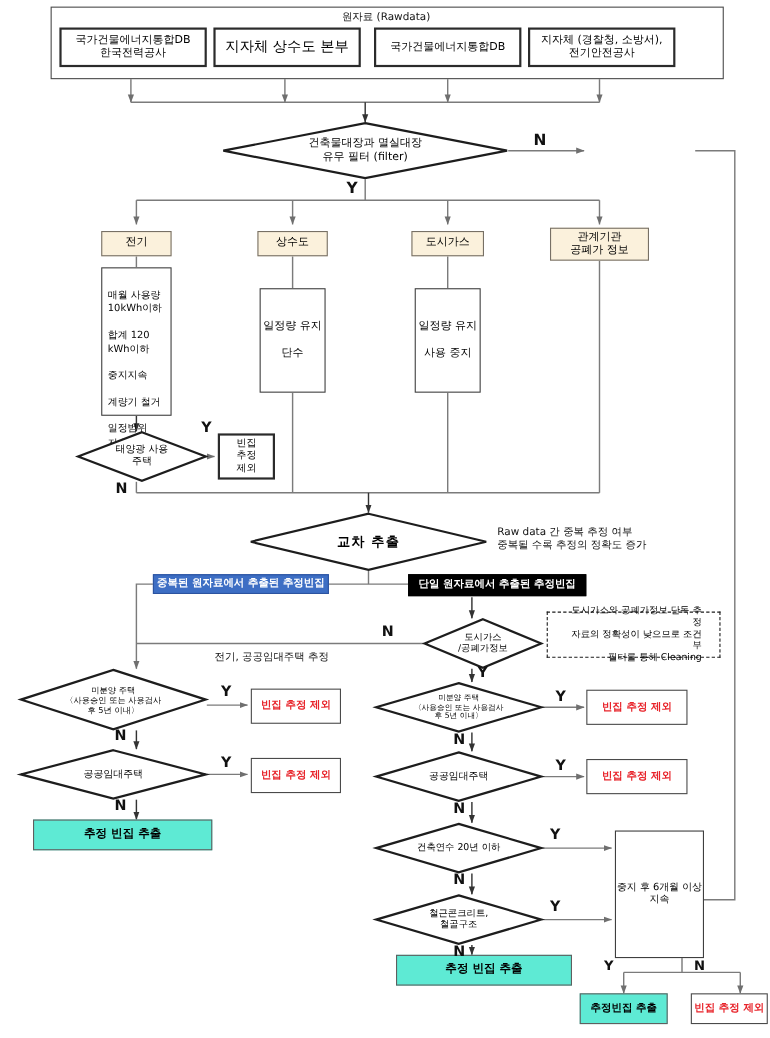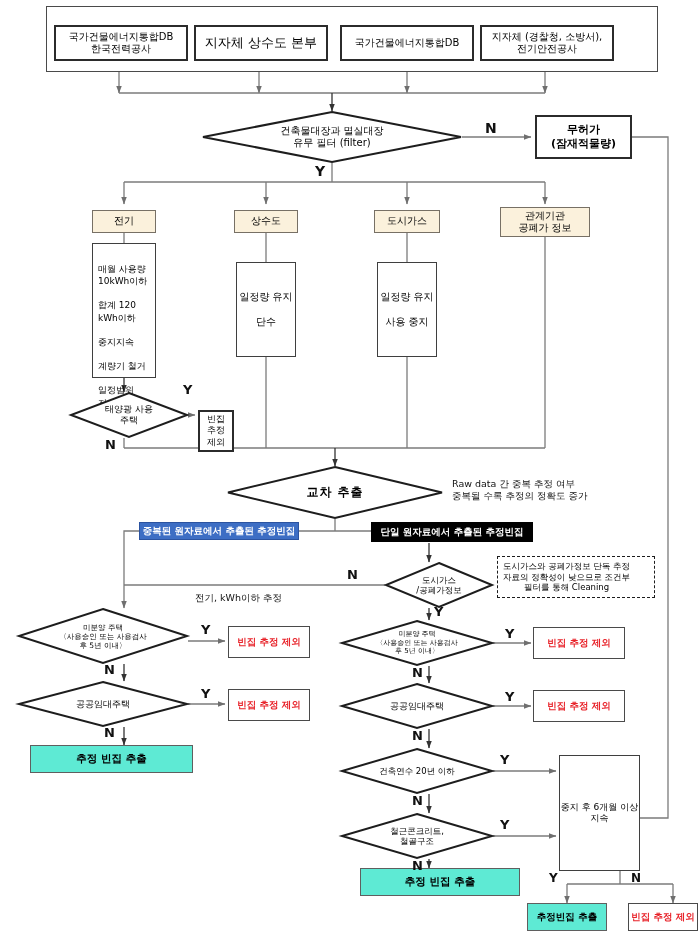--- a/index.html
+++ b/index.html
@@ -12,22 +12,22 @@
   .node{position:absolute;box-sizing:border-box;display:flex;align-items:center;
         justify-content:center;text-align:center;line-height:1.25;
         white-space:pre-line;z-index:2;}
 
   
   .rect{border:1.6px solid #3f3f3f;background:#ffffff;}
   .rect.cream{background:#fbf1dc;border:1.6px solid #777065;}
   .rect.orange{background:#5eead4;border:1.6px solid #5f5f5f;font-weight:bold;}
   .rect.dark{border:2px solid #2b2b2b;background:#ffffff;}
   .rect.exclude{color:#e8232a;font-weight:bold;border:1.6px solid #4a4a4a;}
-  .rect.dashed{border:1.7px dashed #1c1c1c;background:#ffffff;text-align:center;
-               justify-content:flex-start;padding:3px 5px;}
+  .rect.dashed{border:1.7px dashed #1c1c1c;background:#ffffff;text-align:right;
+               justify-content:flex-start;padding:3px 16px;}
   .bar{display:flex;align-items:center;justify-content:center;font-weight:bold;}
   .bar.blue{background:#3d6ec4;color:#ffffff;border:1px solid #2b53a0;}
   .bar.black{background:#000000;color:#ffffff;border:1px solid #000;}
 
   
   .frame{position:absolute;border:1.6px solid #4a4a4a;background:#ffffff;z-index:1;}
   .frame-title{position:absolute;z-index:3;font-size:9.5px;color:#111;}
 
   
   .diamond{position:absolute;z-index:2;}
@@ -124,40 +124,39 @@
       <path d="M429,859 L429,868" marker-end="url(#ahd)" stroke="#333"></path>
 
       <path d="M620,871 L620,884"></path>
       <path d="M567,884 L673,884"></path>
       <path d="M567,884 L567,903" marker-end="url(#ah)"></path>
       <path d="M673,884 L673,903" marker-end="url(#ah)"></path>
     </g>
   </svg>
 
   <div class="frame" style="left:46px;top:6px;width:610px;height:64px;"></div>
+  <div class="frame-title" style="left:46px;top:9px;width:610px;text-align:center;">원자료 (Rawdata)</div>
 
   <div class="node rect dark" style="left:54px;top:25px;width:134px;height:36px;font-size:10px;">국가건물에너지통합DB
 한국전력공사</div>
   <div class="node rect dark" style="left:194px;top:25px;width:134px;height:36px;font-size:13px;">지자체 상수도 본부</div>
   <div class="node rect dark" style="left:340px;top:25px;width:134px;height:36px;font-size:10px;">국가건물에너지통합DB</div>
   <div class="node rect dark" style="left:480px;top:25px;width:134px;height:36px;font-size:10px;">지자체 (경찰청, 소방서),
 전기안전공사</div>
 
   <div class="diamond" style="left:202px;top:111px;width:260px;height:52px;">
     <svg width="260" height="52" viewBox="0 0 260 52">
       <polygon points="130,1 259,26 130,51 1,26" fill="#fff" stroke="#1d1d1d" stroke-width="2"></polygon>
     </svg>
     <div class="dlabel" style="font-size:10px;">건축물대장과  멸실대장
 유무 필터 (filter)</div>
   </div>
   <div class="yn" style="left:485px;top:120px;font-size:14px;">N</div>
   <div class="yn" style="left:315px;top:163px;font-size:14px;">Y</div>
 
-  <div class="node rect dark" style="left:535px;top:115px;width:97px;height:44px;font-size:11px;font-weight:bold;">무허가
-(잠재적물량)</div>
 
   <div class="node rect cream" style="left:92px;top:210px;width:64px;height:23px;font-size:10px;">전기</div>
   <div class="node rect cream" style="left:234px;top:210px;width:64px;height:23px;font-size:10px;">상수도</div>
   <div class="node rect cream" style="left:374px;top:210px;width:66px;height:23px;font-size:10px;">도시가스</div>
   <div class="node rect cream" style="left:500px;top:207px;width:90px;height:30px;font-size:10px;">관계기관
 공폐가 정보</div>
 
   <div class="node rect" style="left:92px;top:243px;width:64px;height:135px;font-size:9px;
               text-align:left;justify-content:flex-start;padding:19px 5px;
               align-items:flex-start;line-height:1.35;">매월 사용량
@@ -183,21 +182,21 @@
 
   <div class="diamond" style="left:70px;top:392px;width:118px;height:46px;">
     <svg width="118" height="46" viewBox="0 0 118 46">
       <polygon points="59,1 117,23 59,45 1,23" fill="#fff" stroke="#1d1d1d" stroke-width="2"></polygon>
     </svg>
     <div class="dlabel" style="font-size:9px;text-align:center;">태양광 사용
 주택</div>
   </div>
   <div class="yn" style="left:183px;top:382px;font-size:13px;">Y</div>
   <div class="yn" style="left:105px;top:437px;font-size:13px;">N</div>
-  <div class="node rect dark" style="left:198px;top:410px;width:36px;height:42px;font-size:9px;">빈집
+  <div class="node rect dark" style="left:198px;top:394px;width:52px;height:42px;font-size:9px;">빈집
 추정
 제외</div>
 
   <div class="diamond" style="left:227px;top:466px;width:216px;height:53px;">
     <svg width="216" height="53" viewBox="0 0 216 53">
       <polygon points="108,1 215,26.5 108,52 1,26.5" fill="#fff" stroke="#1d1d1d" stroke-width="2"></polygon>
     </svg>
     <div class="dlabel" style="font-size:12px;font-weight:bold;letter-spacing:1px;">교차 추출</div>
   </div>
   <div class="txt" style="left:452px;top:478px;font-size:9.5px;">Raw data 간 중복 추정 여부
@@ -208,21 +207,21 @@
 
   <div class="diamond" style="left:385px;top:562px;width:108px;height:46px;">
     <svg width="108" height="46" viewBox="0 0 108 46">
       <polygon points="54,1 107,23 54,45 1,23" fill="#fff" stroke="#1d1d1d" stroke-width="2"></polygon>
     </svg>
     <div class="dlabel" style="font-size:8.5px;">도시가스
 /공폐가정보</div>
   </div>
   <div class="yn" style="left:347px;top:567px;font-size:13px;">N</div>
   <div class="yn" style="left:434px;top:604px;font-size:13px;">Y</div>
-  <div class="txt" style="left:195px;top:592px;font-size:9.5px;">전기, kWh이하 추정</div>
+  <div class="txt" style="left:195px;top:592px;font-size:9.5px;">전기, 공공임대주택 추정</div>
 
   <div class="node rect dashed" style="left:497px;top:556px;width:158px;height:42px;font-size:8.5px;
               align-items:center;">도시가스와 공폐가정보 단독 추정
 자료의 정확성이 낮으므로 조건부
 필터를 통해 Cleaning</div>
 
   <div class="diamond" style="left:18px;top:608px;width:170px;height:56px;">
     <svg width="170" height="56" viewBox="0 0 170 56">
       <polygon points="85,1 169,28 85,55 1,28" fill="#fff" stroke="#1d1d1d" stroke-width="2"></polygon>
     </svg>

